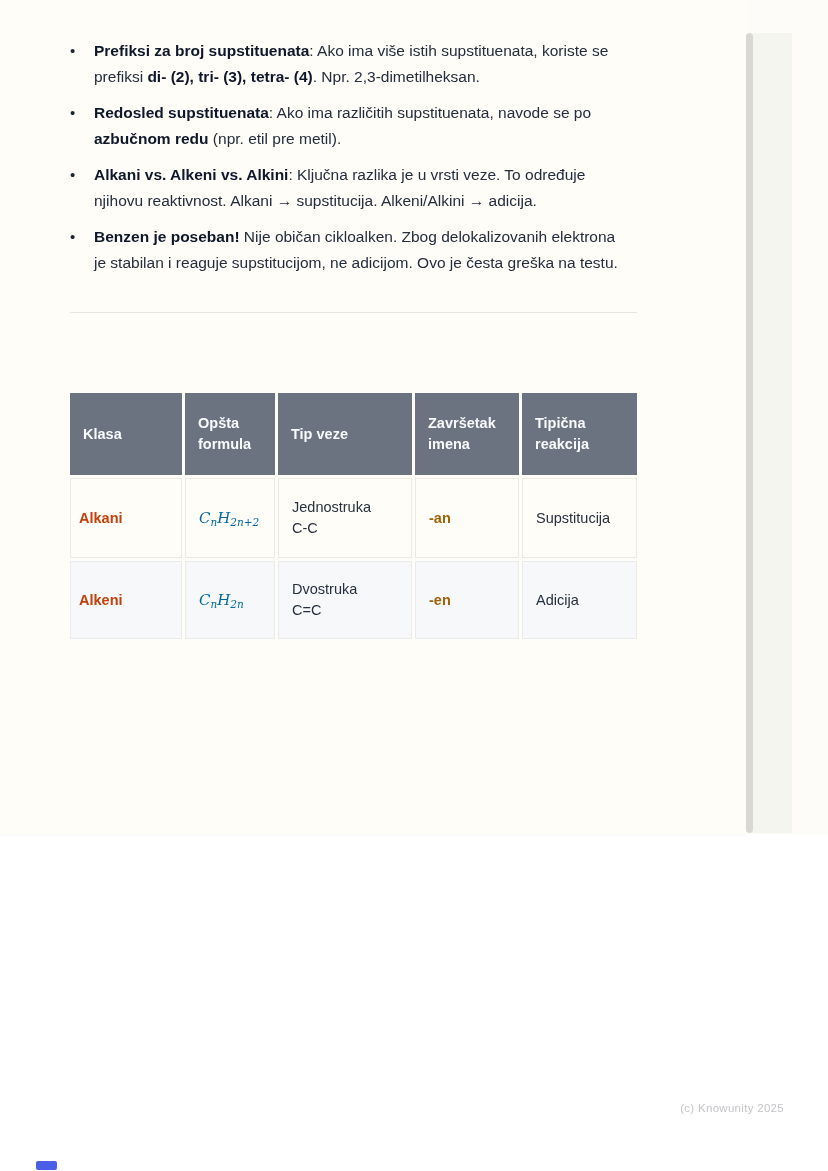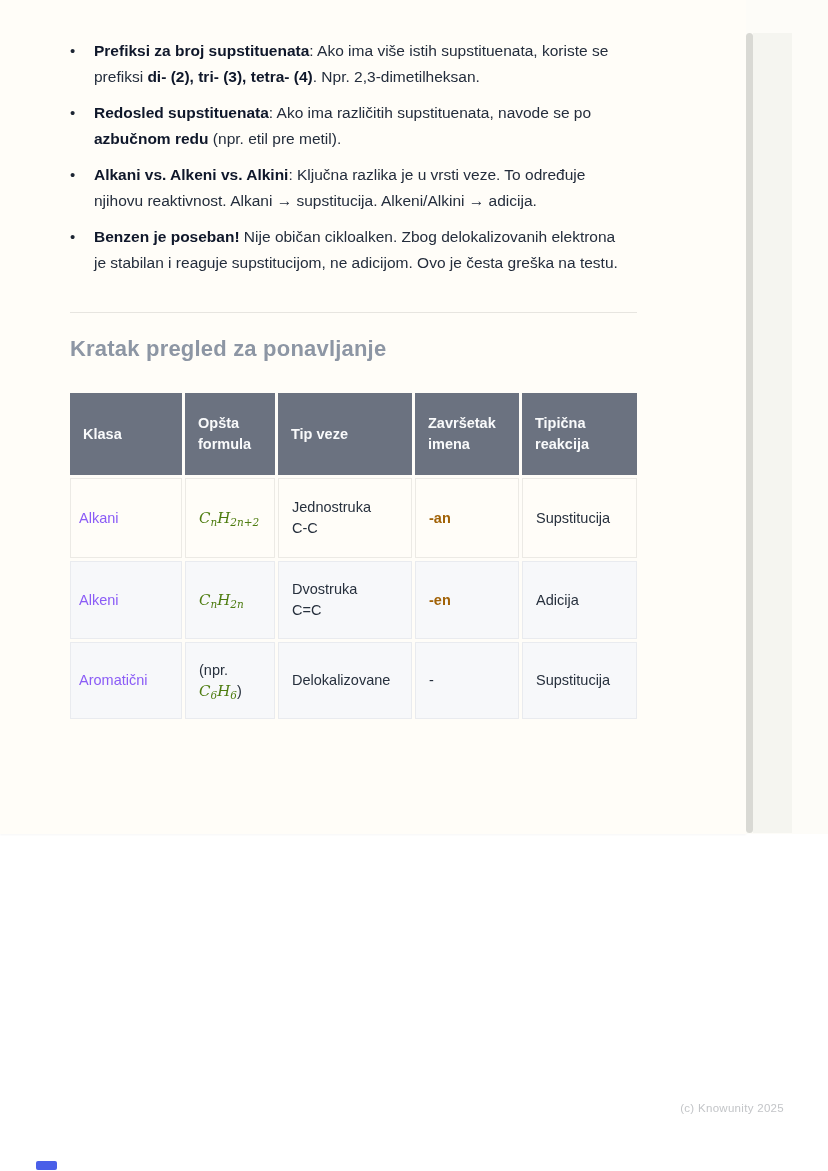--- a/index.html
+++ b/index.html
@@ -50,24 +50,24 @@
   }
   th{
     background:#6b7280;color:#f9fafb;font-weight:600;height:62px;
   }
   td{border:1px solid #eceae5;color:#27303d;background:#fffdf8;}
   tr.alt td{background:#f7f8fa;border-color:#e9ebef;}
   tr.r1 td{height:58px;}
   tr.r2 td{height:56px;}
   tr.r3 td{height:30px;}
   tr.r4 td{height:55px;}
-  td.klasa{font-weight:normal;color:#8b5cf6;padding-left:8px;}
+  td.klasa{font-weight:bold;color:#c2410c;padding-left:8px;}
   td.zav.zb{font-weight:bold;color:#a16207;}
   td.tip{white-space:pre-line;}
-  .math{font-family:"DejaVu Serif", serif;font-style:italic;font-size:15px;color:#4d7c0f;}
+  .math{font-family:"DejaVu Serif", serif;font-style:italic;font-size:15px;color:#0369a1;}
   .math sub{font-size:10.5px;vertical-align:-3px;line-height:0;}
 
   .footer-copy{
     position:absolute;top:1102px;right:44px;
     font-size:11.5px;color:#c3c5c8;letter-spacing:.3px;
   }
   .page-indicator{
     position:absolute;left:36px;top:1161px;width:21px;height:9px;
     background:#4a5fe8;border-radius:2px;
   }
@@ -88,21 +88,20 @@
       <div class="bullet-item">
         <span class="dot">•</span>
         <span class="btext"><span class="b">Alkani vs. Alkeni vs. Alkini</span><span>: Ključna razlika je u vrsti veze. To određuje njihovu reaktivnost. Alkani → supstitucija. Alkeni/Alkini → adicija.</span></span>
       </div>
       <div class="bullet-item">
         <span class="dot">•</span>
         <span class="btext"><span class="b">Benzen je poseban!</span><span> Nije običan cikloalken. Zbog delokalizovanih elektrona je stabilan i reaguje supstitucijom, ne adicijom. Ovo je česta greška na testu.</span></span>
       </div>
     </div>
   <div class="divider"></div>
-  <div class="section-title">Kratak pregled za ponavljanje</div>
   <div class="tbl-wrap">
     <table class="summary">
       <colgroup>
         <col class="c1">
           <col class="c2">
           <col class="c3">
           <col class="c4">
           <col class="c5">
       </colgroup>
       <thead>
@@ -124,27 +123,20 @@
             <td>Supstitucija</td>
           </tr>
           <tr class="r2 alt">
             <td class="klasa">Alkeni</td>
             <td><span class="math">C<sub>n</sub>H<sub>2n</sub></span></td>
             <td class="tip">Dvostruka
 C=C</td>
             <td class="zav zb">-en</td>
             <td>Adicija</td>
           </tr>
-          <tr class="r4 alt">
-            <td class="klasa">Aromatični</td>
-            <td><span>(npr. </span><br><span class="math">C<sub>6</sub>H<sub>6</sub></span><span>)</span></td>
-            <td class="tip">Delokalizovane</td>
-            <td class="zav">-</td>
-            <td>Supstitucija</td>
-          </tr>
         </tbody>
     </table>
   </div>
 </div>
 
 <div class="gutter"></div>
 <div class="side-panel"></div>
 <div class="scrollbar-thumb"></div>
 
 <div class="footer-copy">(c) Knowunity 2025</div>

